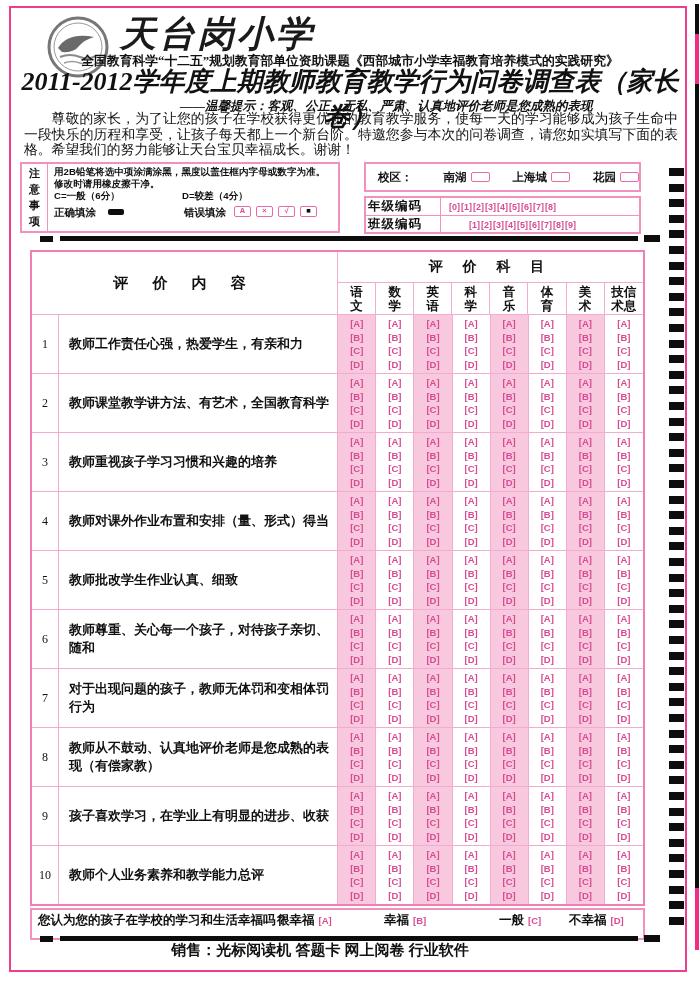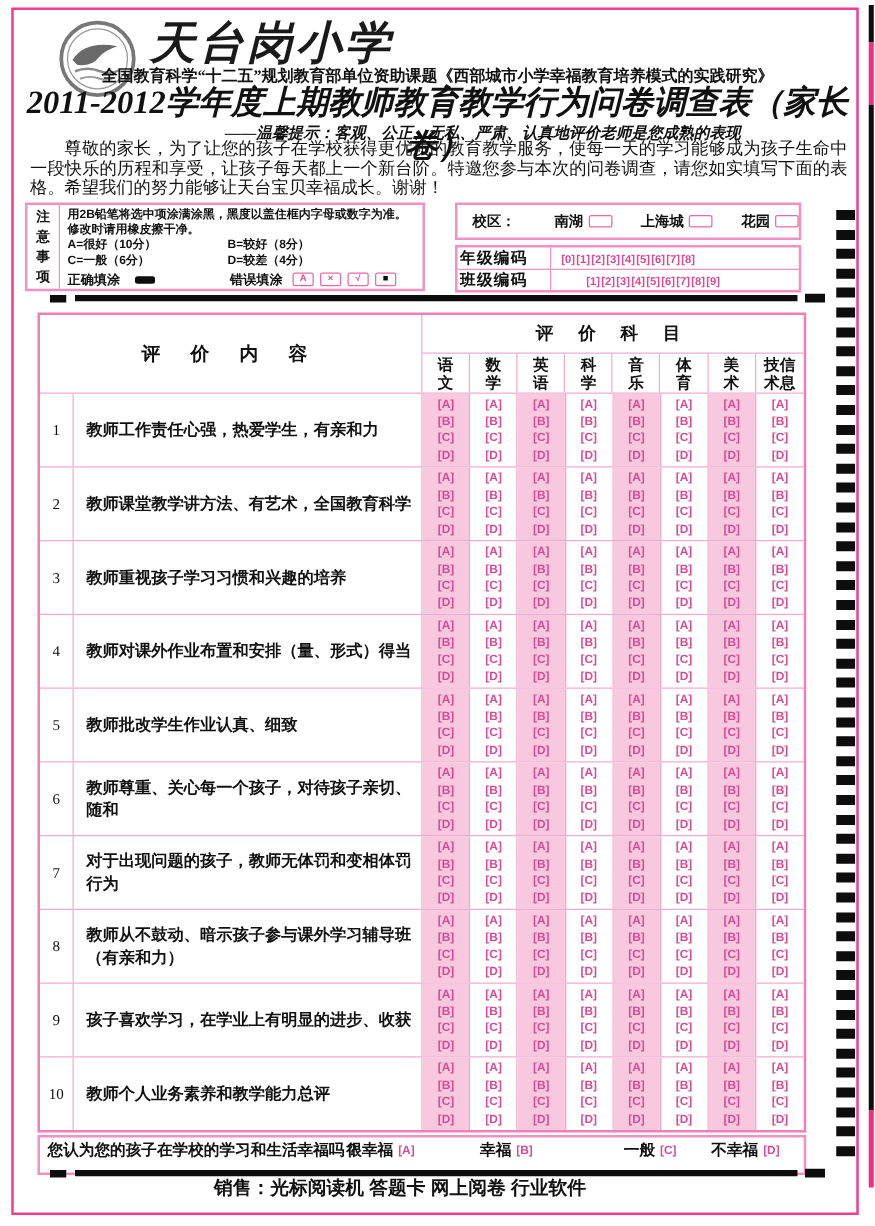--- a/index.html
+++ b/index.html
@@ -101,24 +101,20 @@
   <div class="abs notice-box">
     <div class="notice-label" id="notice-label">
         <div>注</div>
         <div>意</div>
         <div>事</div>
         <div>项</div>
       </div>
     <div class="notice-content">
       <div>用2B铅笔将选中项涂满涂黑，黑度以盖住框内字母或数字为准。</div>
       <div>修改时请用橡皮擦干净。</div>
-      <div class="scale-row">
-        <span>A=很好（10分）</span>
-          <span>B=较好（8分）</span>
-      </div>
       <div class="scale-row">
         <span>C=一般（6分）</span>
           <span>D=较差（4分）</span>
       </div>
       <div class="fill-row">
         <span>正确填涂</span>
         <span class="correct-mark"></span>
         <span class="wrong-label-txt">错误填涂</span>
         <span class="wrong-wrap" id="wrong-examples">
             <div class="wrong-box">A</div>
@@ -568,21 +564,21 @@
           </div>
           <div class="bub-cell">
             <div class="bubble">[A]</div>
             <div class="bubble">[B]</div>
             <div class="bubble">[C]</div>
             <div class="bubble">[D]</div>
           </div>
         </div>
         <div class="t-row">
           <div class="num-cell">8</div>
-          <div class="text-cell">教师从不鼓动、暗示孩子参与课外学习辅导班（有亲和力）</div>
+          <div class="text-cell">教师从不鼓动、认真地评价老师是您成熟的表现（有偿家教）</div>
           <div class="bub-cell shaded">
             <div class="bubble">[A]</div>
             <div class="bubble">[B]</div>
             <div class="bubble">[C]</div>
             <div class="bubble">[D]</div>
           </div>
           <div class="bub-cell">
             <div class="bubble">[A]</div>
             <div class="bubble">[B]</div>
             <div class="bubble">[C]</div>

